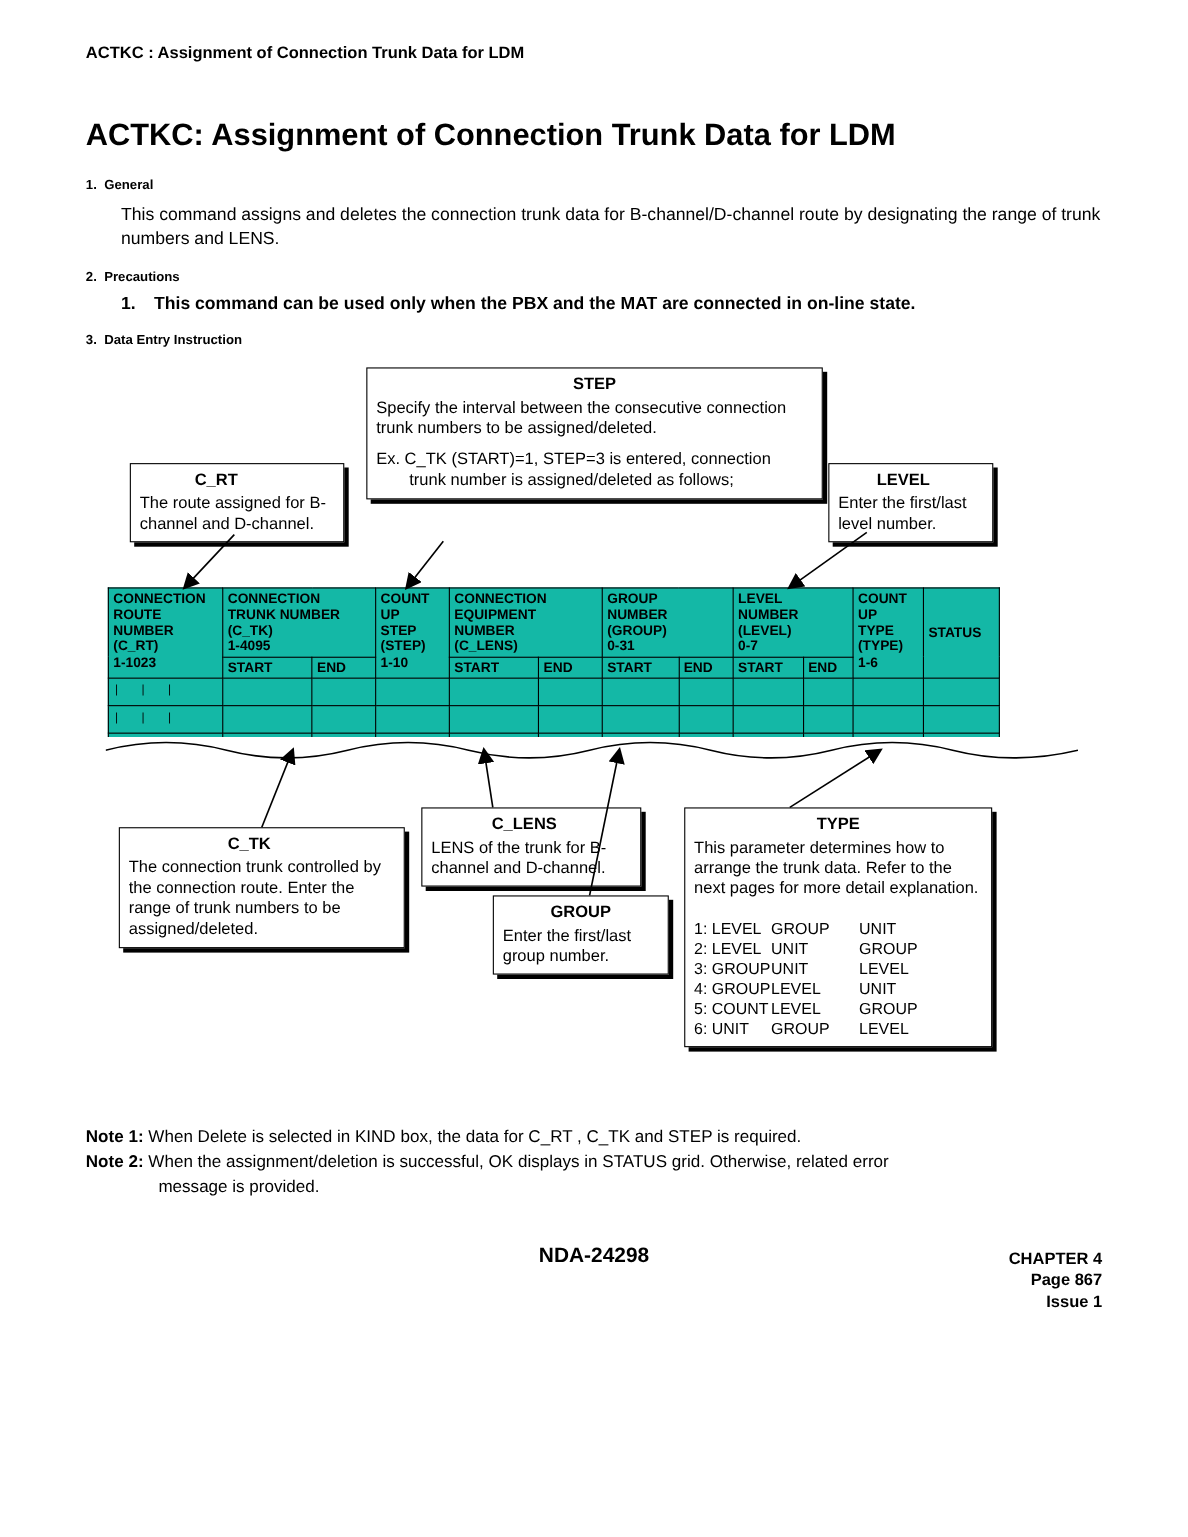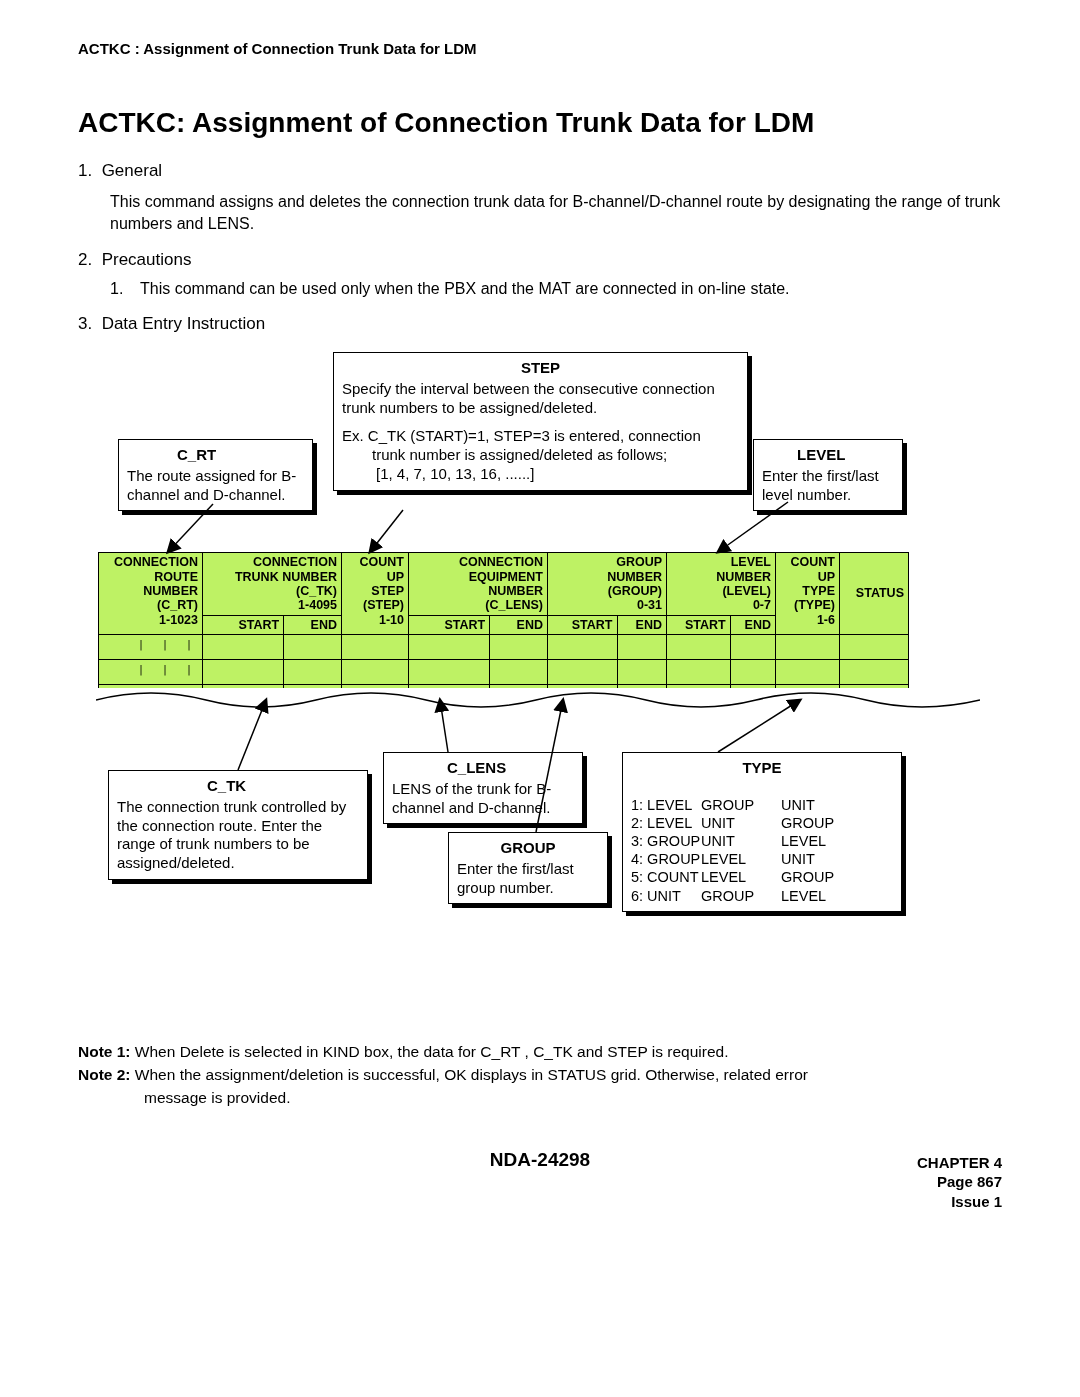--- a/index.html
+++ b/index.html
@@ -17,30 +17,31 @@
     font-weight: bold;
     font-size: 15px;
     margin-bottom: 50px;
   }
   h1.title {
     font-size: 28px;
     font-weight: bold;
     margin: 0 0 22px 0;
   }
   .section-head {
-    font-weight: normal;
-    font-size: 17px;
+    font-weight: bold;
+    font-size: 12px;
     margin: 14px 0 10px 0;
   }
   .body-text {
     margin: 0 0 16px 32px;
     line-height: 1.35;
   }
   .sub-list {
     margin: 0 0 16px 32px;
+    font-weight: bold;
   }
   .sub-list .num { display:inline-block; width:30px; }
   .diagram-wrap {
     position: relative;
     width: 880px;
     height: 680px;
     margin: 18px 0 10px 20px;
   }
   .callout {
     position: absolute;
@@ -59,22 +60,22 @@
   }
   .callout.big .ct { text-align:center; }
   .tbl {
     position: absolute;
     top: 200px;
     left: 0;
     border: 1.5px solid #000;
     border-collapse: collapse;
     font-size: 12.5px;
     font-weight: bold;
-    text-align: right;
-    background:#bef264;
+    text-align: left;
+    background:#14b8a6;
   }
   .tbl td, .tbl th {
     border: 1.5px solid #000;
     padding: 2px 4px;
     line-height: 1.15;
     vertical-align: top;
   }
   .tbl .sub th {
     font-weight: bold;
   }
@@ -155,21 +156,20 @@
 </div>
 
 <div class="diagram-wrap">
 
   <div class="callout big" style="left:235px; top:0; width:415px;">
     <div class="ct">STEP</div>
     <div>Specify the interval between the consecutive connection trunk numbers to be assigned/deleted.</div>
     <div style="height:10px"></div>
     <div>Ex.  C_TK (START)=1, STEP=3 is entered, connection</div>
     <div style="padding-left:30px">trunk number is assigned/deleted as follows;</div>
-    <div style="padding-left:34px">[1, 4, 7, 10, 13, 16, ......]</div>
   </div>
 
   <div class="callout" style="left:20px; top:87px; width:195px;">
     <div class="ct" style="text-align:left;padding-left:50px">C_RT</div>
     <div>The route assigned for B-channel and D-channel.</div>
   </div>
 
   <div class="callout" style="left:655px; top:87px; width:150px;">
     <div class="ct" style="text-align:left;padding-left:35px">LEVEL</div>
     <div>Enter the first/last level number.</div>
@@ -259,20 +259,21 @@
     <div>LENS of the trunk for B-channel and D-channel.</div>
   </div>
 
   <div class="callout" style="left:350px; top:480px; width:160px;">
     <div class="ct">GROUP</div>
     <div>Enter the first/last group number.</div>
   </div>
 
   <div class="callout" style="left:524px; top:400px; width:280px;">
     <div class="ct">TYPE</div>
+    <div>This parameter determines how to arrange the trunk data. Refer to the next pages for more detail explanation.</div>
     <div class="type-grid">
       <div>1: LEVEL</div>
         <div>GROUP</div>
         <div>UNIT</div>
       <div>2: LEVEL</div>
         <div>UNIT</div>
         <div>GROUP</div>
       <div>3: GROUP</div>
         <div>UNIT</div>
         <div>LEVEL</div>

